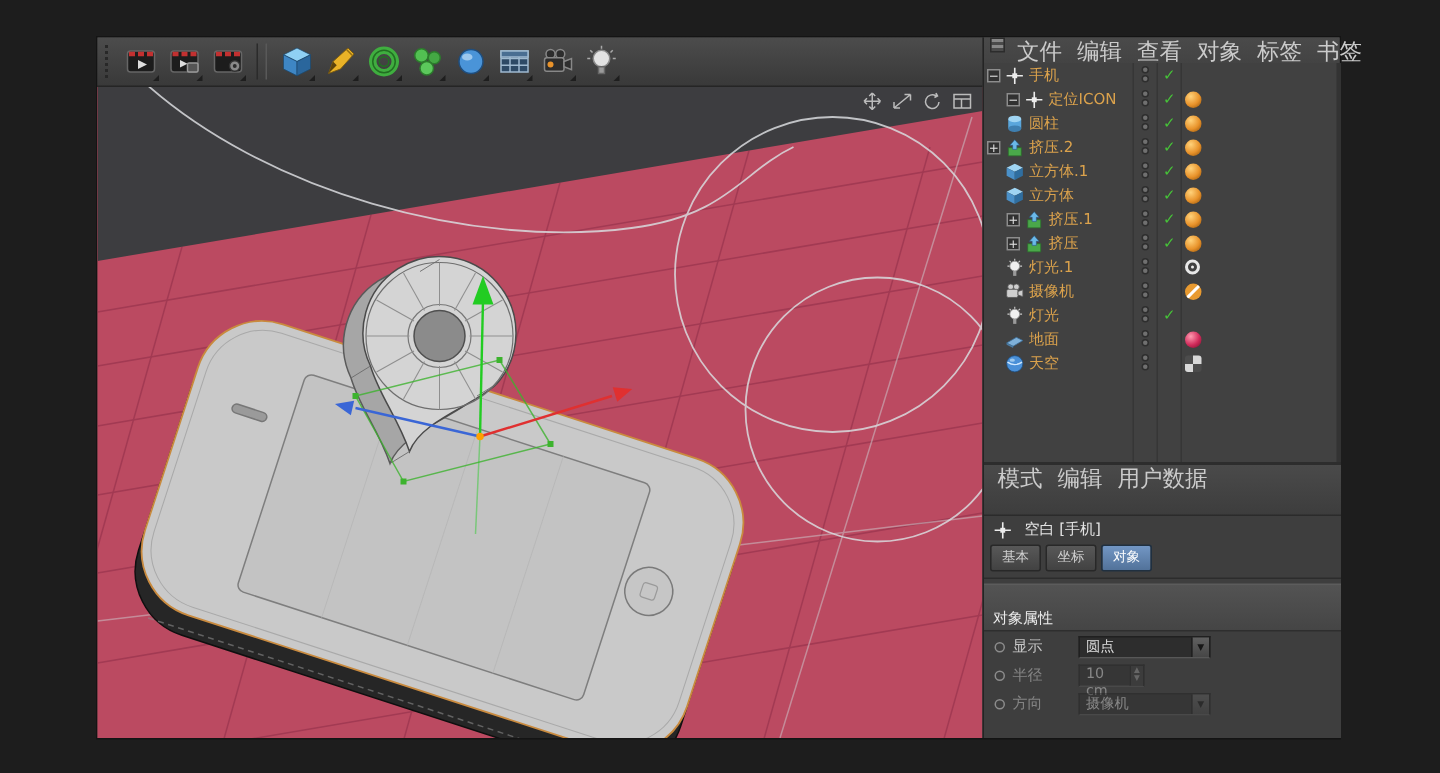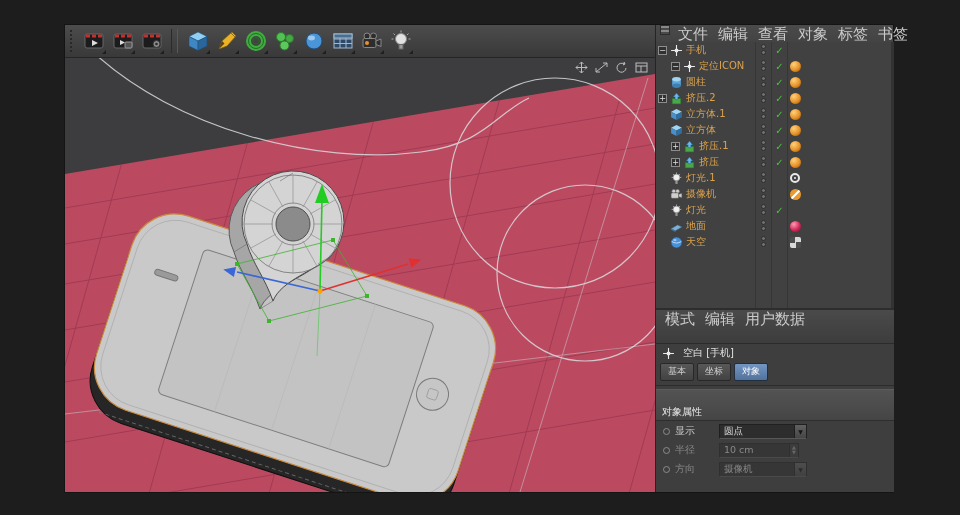--- a/index.html
+++ b/index.html
@@ -58,21 +58,21 @@
 .am-tabs{display:flex;gap:3px;padding:1px 4px 4px;border-bottom:1px solid #2c2c2c}
 .tab{font-size:9px;color:#d2d2d2;background:linear-gradient(#585858,#424242);border:1px solid #282828;padding:1px 7px 2px;border-radius:2px;cursor:default}
 .tab.active{background:linear-gradient(#7296c4,#52729a);color:#fff;border-color:#1f3least?}
 .tab.active{background:linear-gradient(#7296c4,#52729a);color:#fff;border-color:#203040}
 .sechead{height:16px;background:linear-gradient(#535353,#454545);border-top:1px solid #5c5c5c;border-bottom:1px solid #2e2e2e;font-size:10px;color:#eaeaea;padding:15px 6px;margin-top:3px}
 .prow{height:18px;display:flex;align-items:center;font-size:10px;color:#c8c8c8;padding-left:7px;margin-top:1px}
 .pdot{width:7px;height:7px;border-radius:50%;border:1px solid #8c8c8c;margin-right:5px;flex:none}
 .plabel{width:44px;flex:none}
 .pctl{height:15px;background:#2d2d2d;border:1px solid #202020;border-bottom-color:#575757;display:flex;align-items:flex-start;font-size:9.5px;color:#dedede;padding:0 4px;position:relative}
 .pctl.dd{width:88px;justify-content:space-between;padding-right:0}
-.pctl.num{width:80px;padding-right:12px}
+.pctl.num{width:44px;padding-right:12px}
 .dd-arrow{width:12px;height:13px;background:linear-gradient(#606060,#464646);border-left:1px solid #1f1f1f;display:flex;align-items:center;justify-content:center;font-size:6px;color:#161616}
 .spin{position:absolute;right:0;top:0;bottom:0;width:9px;border-left:1px solid #1f1f1f;display:flex;flex-direction:column;align-items:center;justify-content:center;font-size:5px;line-height:5px;color:#9a9a9a;background:#3a3a3a}
 .prow.disabled .plabel{opacity:.5}
 .prow.disabled .pctl{opacity:.45}
 </style>
 </head>
 <body>
 
 <div class="stage">
   <div class="app">

